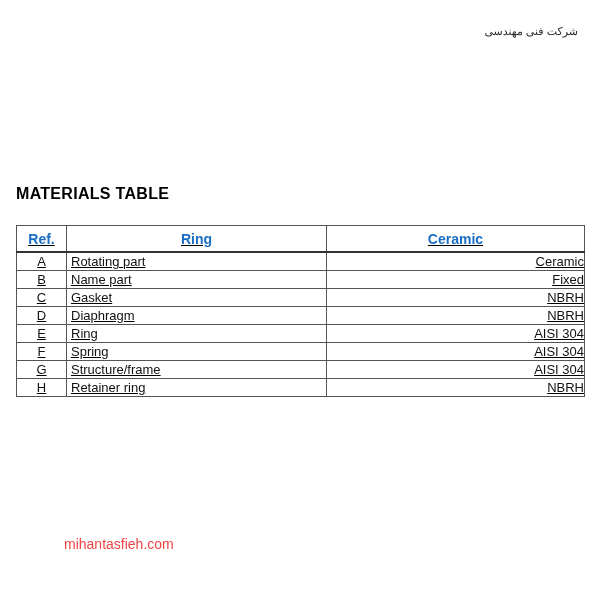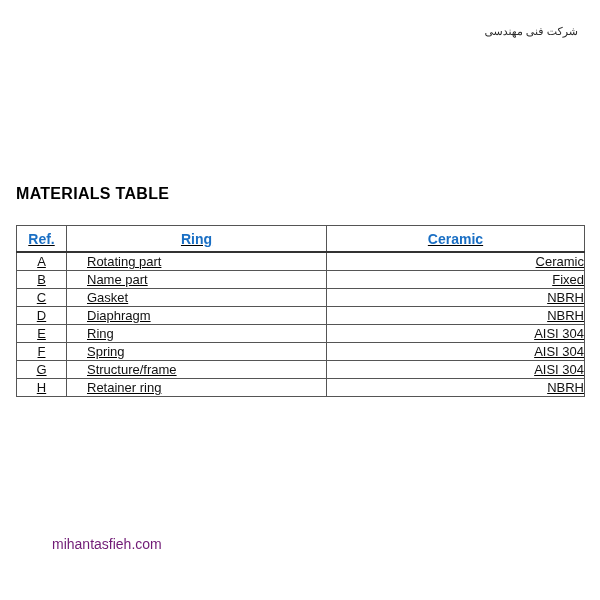--- a/index.html
+++ b/index.html
@@ -94,30 +94,30 @@
     font-weight: bold;
     color: #1a6fc4;
     text-align: center;
     border-bottom: 2px solid #333333;
   }
   .col-ref   { width: 50px; }
   .col-name  { width: 260px; }
   .col-mat   { width: 258px; }
 
   td.ref  { text-align: center; }
-  td.name { text-align: left; padding-left: 20px; }
+  td.name { text-align: left; padding-left: 4px; }
   td.mat  { text-align: right; }
 
   
   .footer-url {
     position: absolute;
-    left: 52px;
+    left: 64px;
     top: 536px;
     font-size: 14px;
-    color: #701a75;
+    color: #ef4444;
   }
 </style>
 </head>
 <body>
 
 <div class="logo-block">
   <div class="logo-text-col">
     <div class="logo-line-top">شرکت فنی مهندسی</div>
   </div>
 </div>

